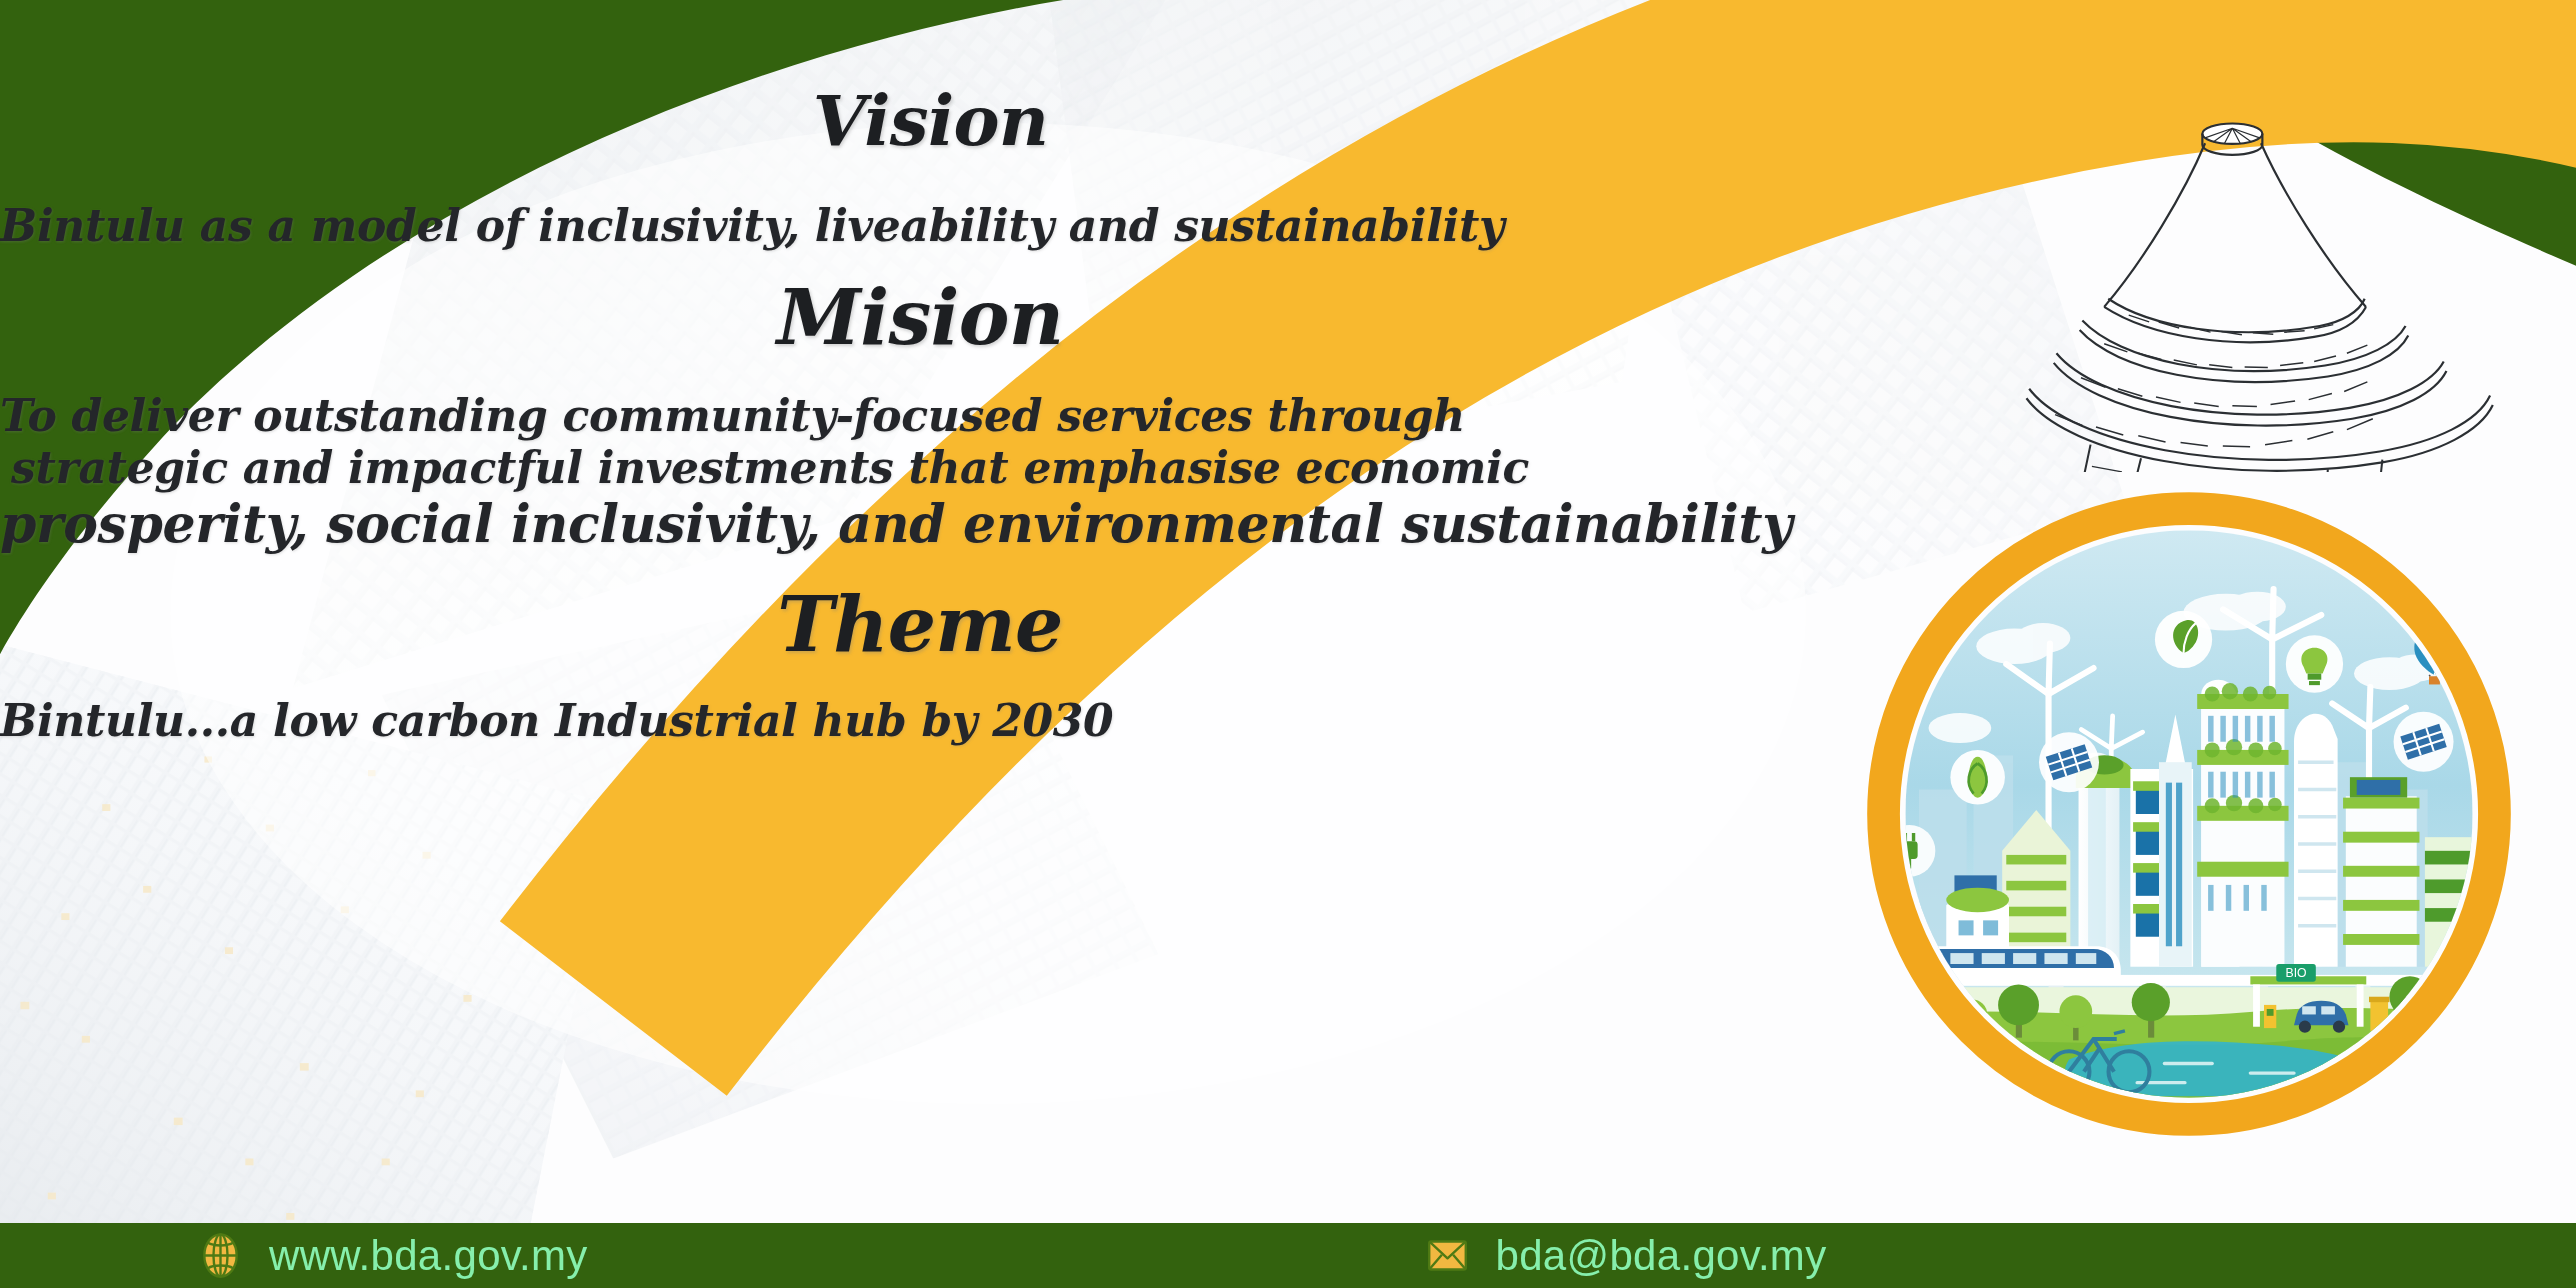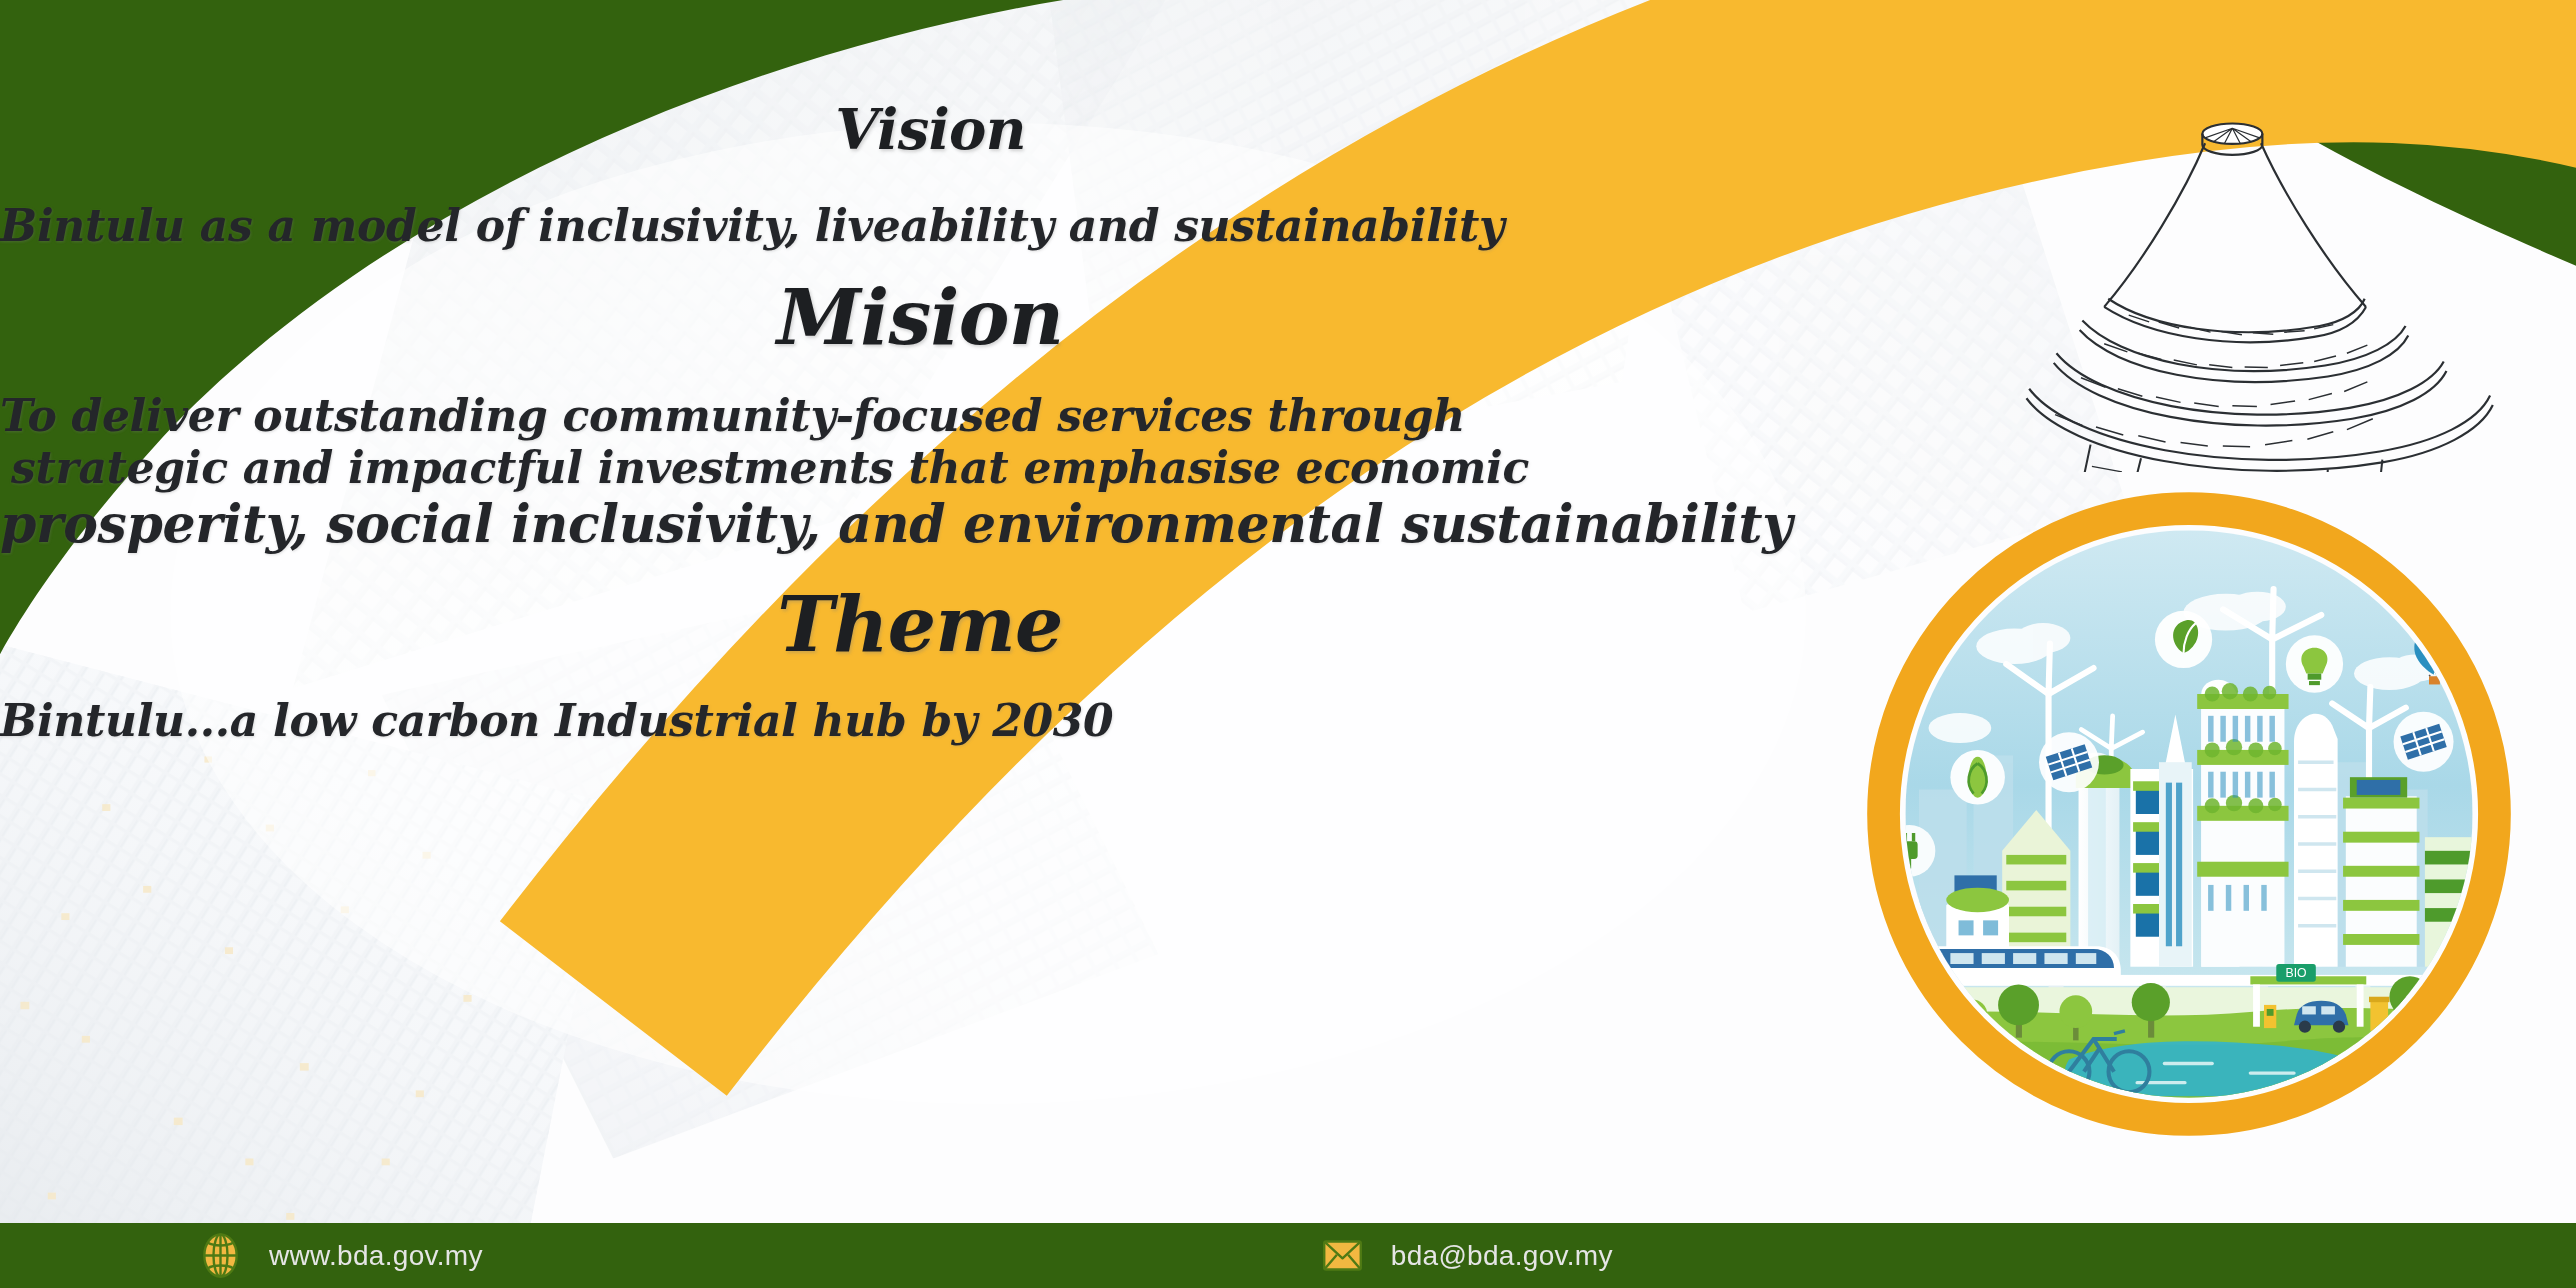--- a/index.html
+++ b/index.html
@@ -28,37 +28,37 @@
   }
   .body-line {
     position:absolute; width:100%; text-align:left;
     font-family:"DejaVu Serif", serif;
     font-style:italic; font-weight:bold;
     color:#24262a; letter-spacing:-0.3px;
     text-shadow:0.7px 1.4px 2.7px rgba(130,130,130,.28);
     white-space:nowrap;
   }
 
-  #vision-heading  { top:96px;  font-size:56px;padding-left:21px; }
+  #vision-heading  { top:80px;  font-size:69px;padding-left:21px; }
   #vision-text     { top:200px;  font-size:44px;  }
   #mission-heading { top:273px;  font-size:76px; }
   #mission-line-1  { top:390px;  font-size:44px;  }
   #mission-line-2  { top:442px;  font-size:44px;padding-left:11px;  }
   #mission-line-3  { top:493px;  font-size:52px;  }
   #theme-heading   { top:580px;  font-size:76px; }
   #theme-text      { top:695px; font-size:44px;  }
 
   
   #footer { position:absolute; left:0; bottom:0; width:2576px; height:65px;
             background:#33620e; z-index:60;
             display:flex; align-items:center; }
   .contact { display:flex; align-items:center; gap:26px; }
   #contact-web   { margin-left:198px; }
   #contact-email { margin-left:837px; }
-  .contact-text { color:#e5e5e5; font-size:28px; font-weight:400;
+  .contact-text { color:#86efac; font-size:42px; font-weight:400;
                   font-family:"Liberation Sans", sans-serif; letter-spacing:0.3px; }
   .contact-icon { width:45px; height:45px; display:block; flex:0 0 auto; }
 
   
   #eco-medallion { position:absolute; left:1844px; top:469px;
                    width:690px; height:690px; z-index:30; }
   #eco-medallion svg { display:block; width:100%; height:100%; }
 
   
   #landmark { position:absolute; left:1946px; top:90px;

